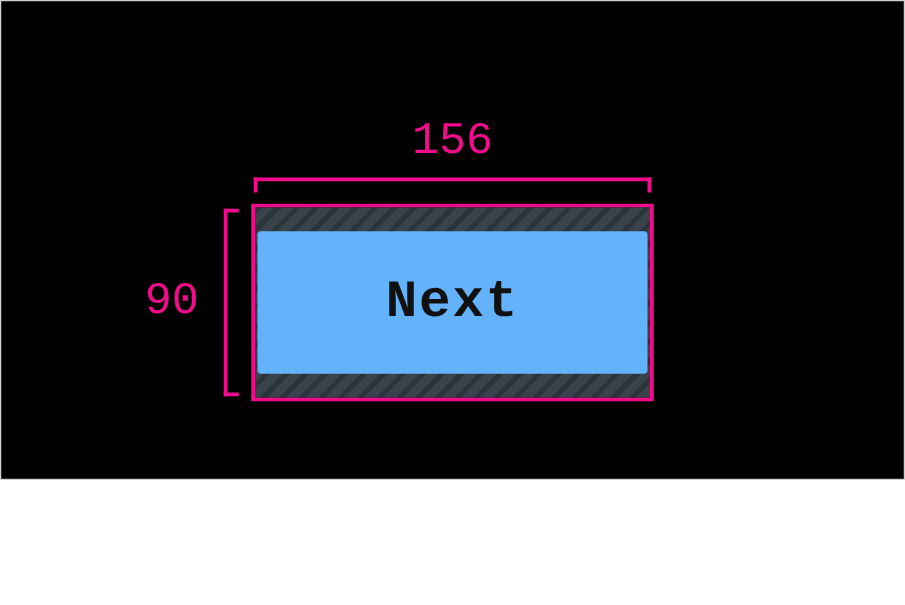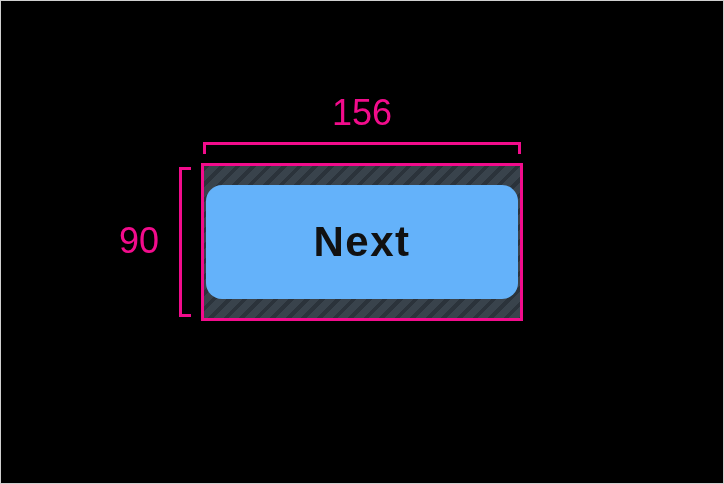--- a/index.html
+++ b/index.html
@@ -10,24 +10,25 @@
     --button-text:#111111;
     --hatch-base:#39434c;
     --hatch-stripe:#2b333b;
   }
   *{ box-sizing:border-box; margin:0; padding:0; }
   html,body{ width:724px; height:484px; background:#fff; }
   body{ font-family:"Liberation Sans", sans-serif; }
 
   .canvas{
     position:relative;
-    width:724px; height:484px;
+    width:724px; height:384px;
     background:var(--canvas-bg);
     border:1px solid var(--frame-border);
     overflow:hidden;
+    font-family:Liberation Mono, monospace;
   }
 
   
   .dim-label{
     position:absolute;
     color:var(--accent);
     font-size:36px;
     line-height:36px;
     font-weight:400;
   }
@@ -70,21 +71,21 @@
       135deg,
       var(--hatch-stripe) 0px, var(--hatch-stripe) 4px,
       var(--hatch-base) 4px, var(--hatch-base) 11px
     );
     padding:19px 2px;
     display:flex;
   }
   .btn{
     flex:1;
     background:var(--button-fill);
-    border-radius:16px;
+    border-radius:3px;
     border:none;
     display:flex;
     align-items:center;
     justify-content:center;
     cursor:pointer;
   }
   .btn-label{
     color:var(--button-text);
     font-size:42px;
     line-height:1;

